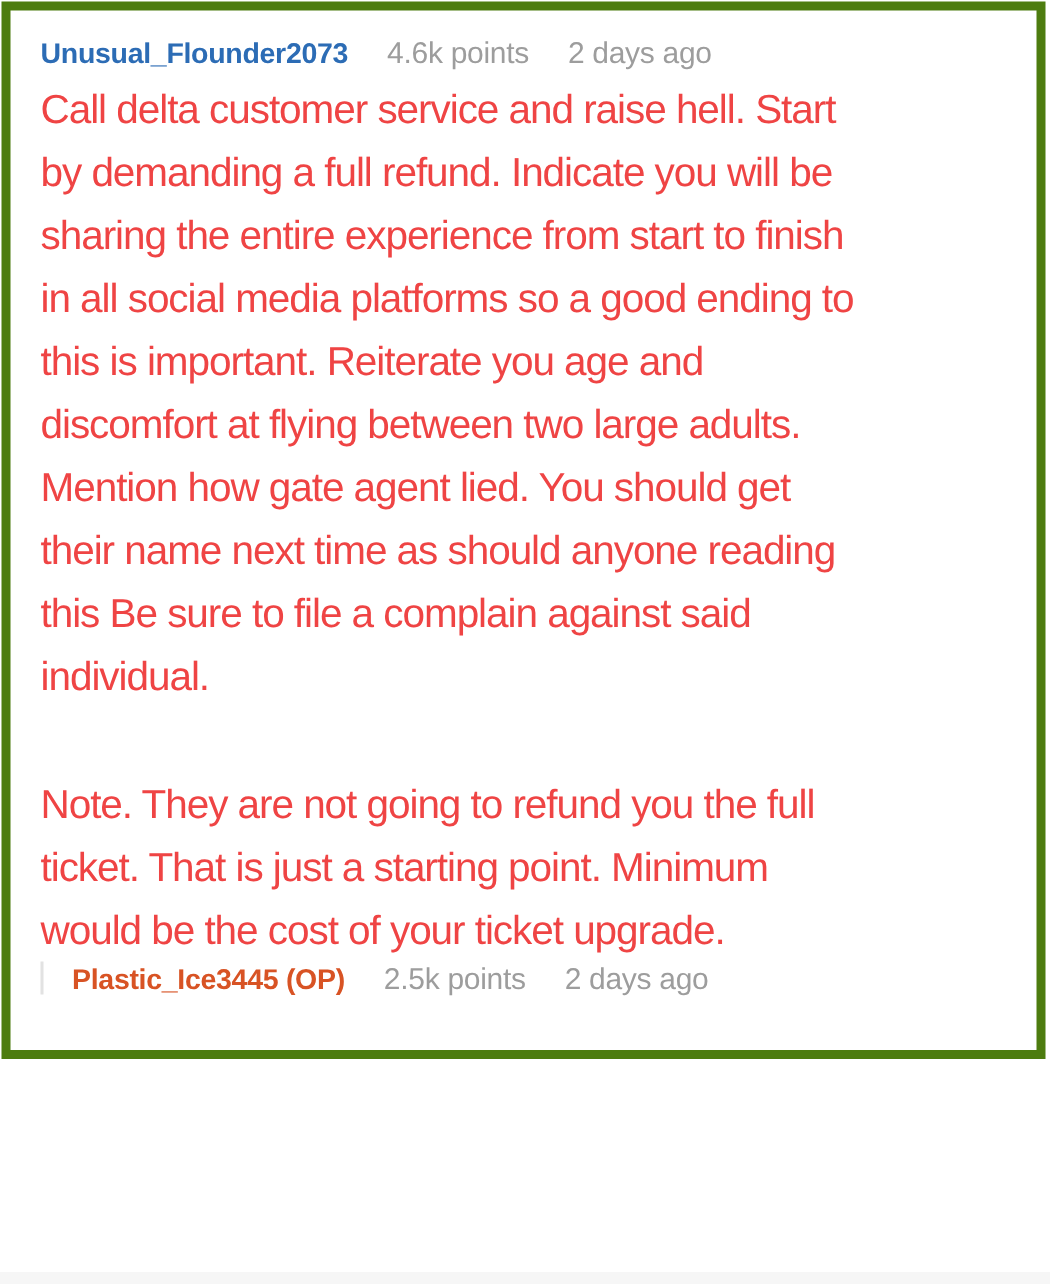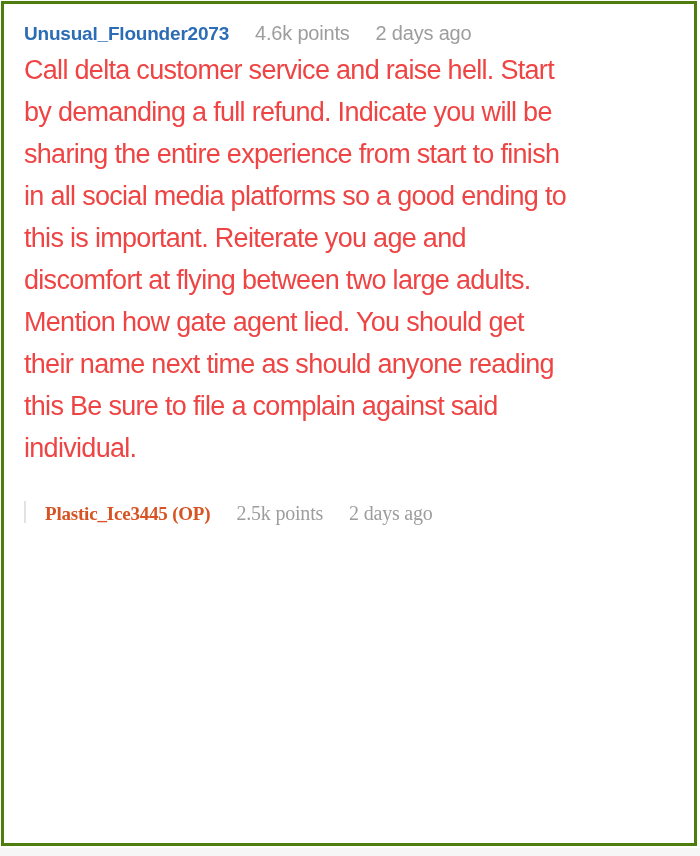--- a/index.html
+++ b/index.html
@@ -9,23 +9,23 @@
     height: 856px;
     background: #ffffff;
     font-family: "Liberation Sans", "DejaVu Sans", sans-serif;
     overflow: hidden;
   }
   .card {
     position: absolute;
     left: 1px;
     top: 1px;
     width: 696px;
-    height: 845px;
+    height: 705px;
     box-sizing: border-box;
-    border: 3px solid #4d7c0f;
+    border: 6px solid #4d7c0f;
     background: #ffffff;
     padding: 20px 18px 12px 20px;
     overflow: hidden;
   }
   .footer-strip {
     position: absolute;
     left: 0;
     top: 848px;
     width: 700px;
     height: 8px;
@@ -56,25 +56,24 @@
     margin: 0;
     font-size: 27px;
     line-height: 42px;
     letter-spacing: -0.7px;
     color: #ef4444;
     white-space: pre-line;
   }
   .c-body p.p1 { margin-top: 6px; }
   .c-body p.p2 { margin-top: 43px; }
   .reply {
-    margin-top: 32px;
+    margin-top: 0;
     border-left: 2px solid #e2e2e2;
     padding-left: 19px;
     padding-top: 3px;
-    font-family: Liberation Serif, serif;
   }
   .reply .c-body p { margin-top: 11px; }
 </style>
 </head>
 <body>
 
 <div class="card">
 
   <div class="comment">
     <div class="c-header">
@@ -87,20 +86,23 @@
       <p class="p1">Call delta customer service and raise hell. Start
 by demanding a full refund. Indicate you will be
 sharing the entire experience from start to finish
 in all social media platforms so a good ending to
 this is important. Reiterate you age and
 discomfort at flying between two large adults.
 Mention how gate agent lied. You should get
 their name next time as should anyone reading
 this Be sure to file a complain against said
 individual.</p>
+      <p class="p2">Note. They are not going to refund you the full
+ticket. That is just a starting point. Minimum
+would be the cost of your ticket upgrade.</p>
     </div>
 
     <div class="reply">
       <div class="c-header">
         <a class="author orange">Plastic_Ice3445 (OP)</a>
         <span class="meta">2.5k points</span>
         <span class="meta">2 days ago</span>
       </div>
     </div>
   </div>

